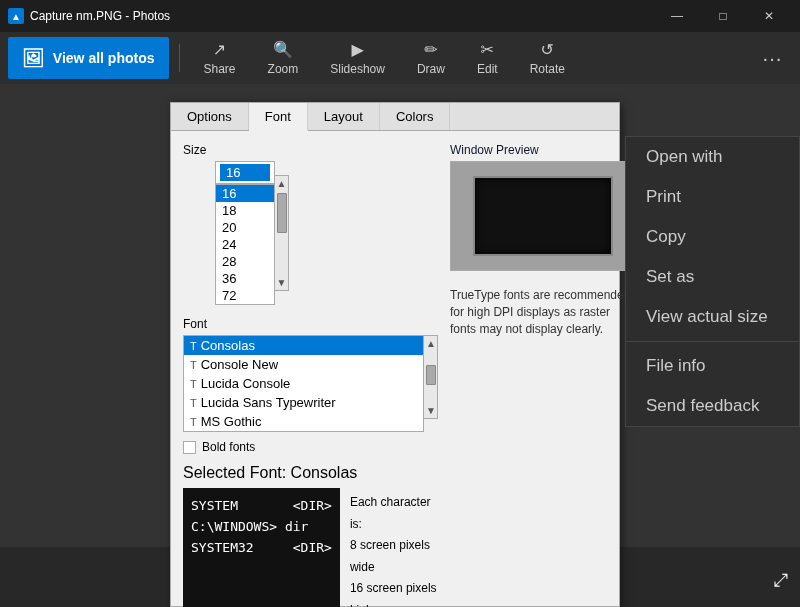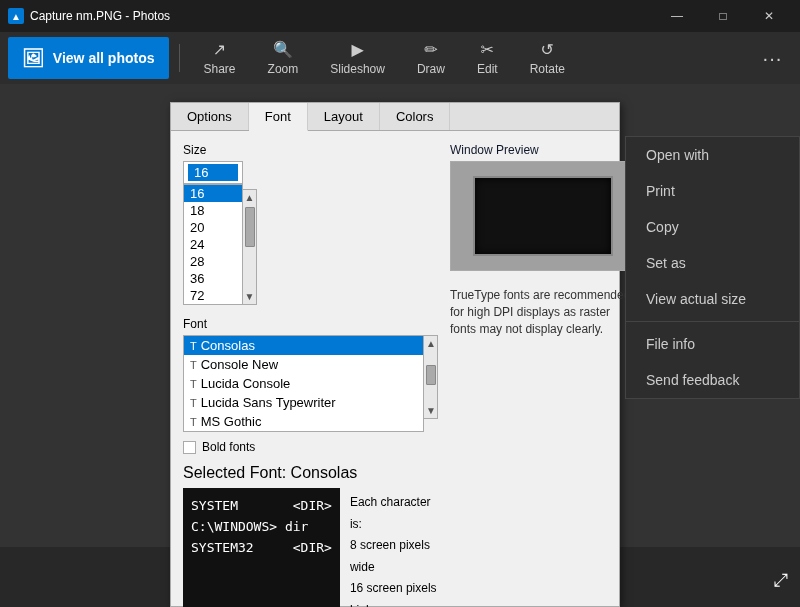--- a/index.html
+++ b/index.html
@@ -289,21 +289,21 @@
       right: 0;
       top: 52px;
       width: 175px;
       background: #2d2d2d;
       border: 1px solid #444;
       z-index: 100;
     }
     .context-menu-item {
       padding: 10px 20px;
       color: #ccc;
-      font-size: 14px;
+      font-size: 17px;
       cursor: pointer;
       display: block;
     }
     .context-menu-separator { height: 1px; background: #444; margin: 4px 0; }
   </style>
 </head>
 <body>
 
 <div class="titlebar">
   <div class="titlebar-left">
@@ -362,21 +362,21 @@
       <div class="dialog-tab">Layout</div>
       <div class="dialog-tab">Colors</div>
     </div>
 
     <div class="dialog-body">
       <div class="dialog-two-col">
         <div class="dialog-left">
 
           <div class="size-section">
             <div class="section-label">Size</div>
-            <div style="display:flex;align-items:flex-end;">
+            <div style="display:flex;align-items:center;margin-left:32px;">
               <div>
                 <div class="size-input-box">
                   <span class="size-input-selected">16</span>
                 </div>
                 <div class="size-list">
                   <div class="size-list-item selected">16</div>
                   <div class="size-list-item">18</div>
                   <div class="size-list-item">20</div>
                   <div class="size-list-item">24</div>
                   <div class="size-list-item">28</div>

